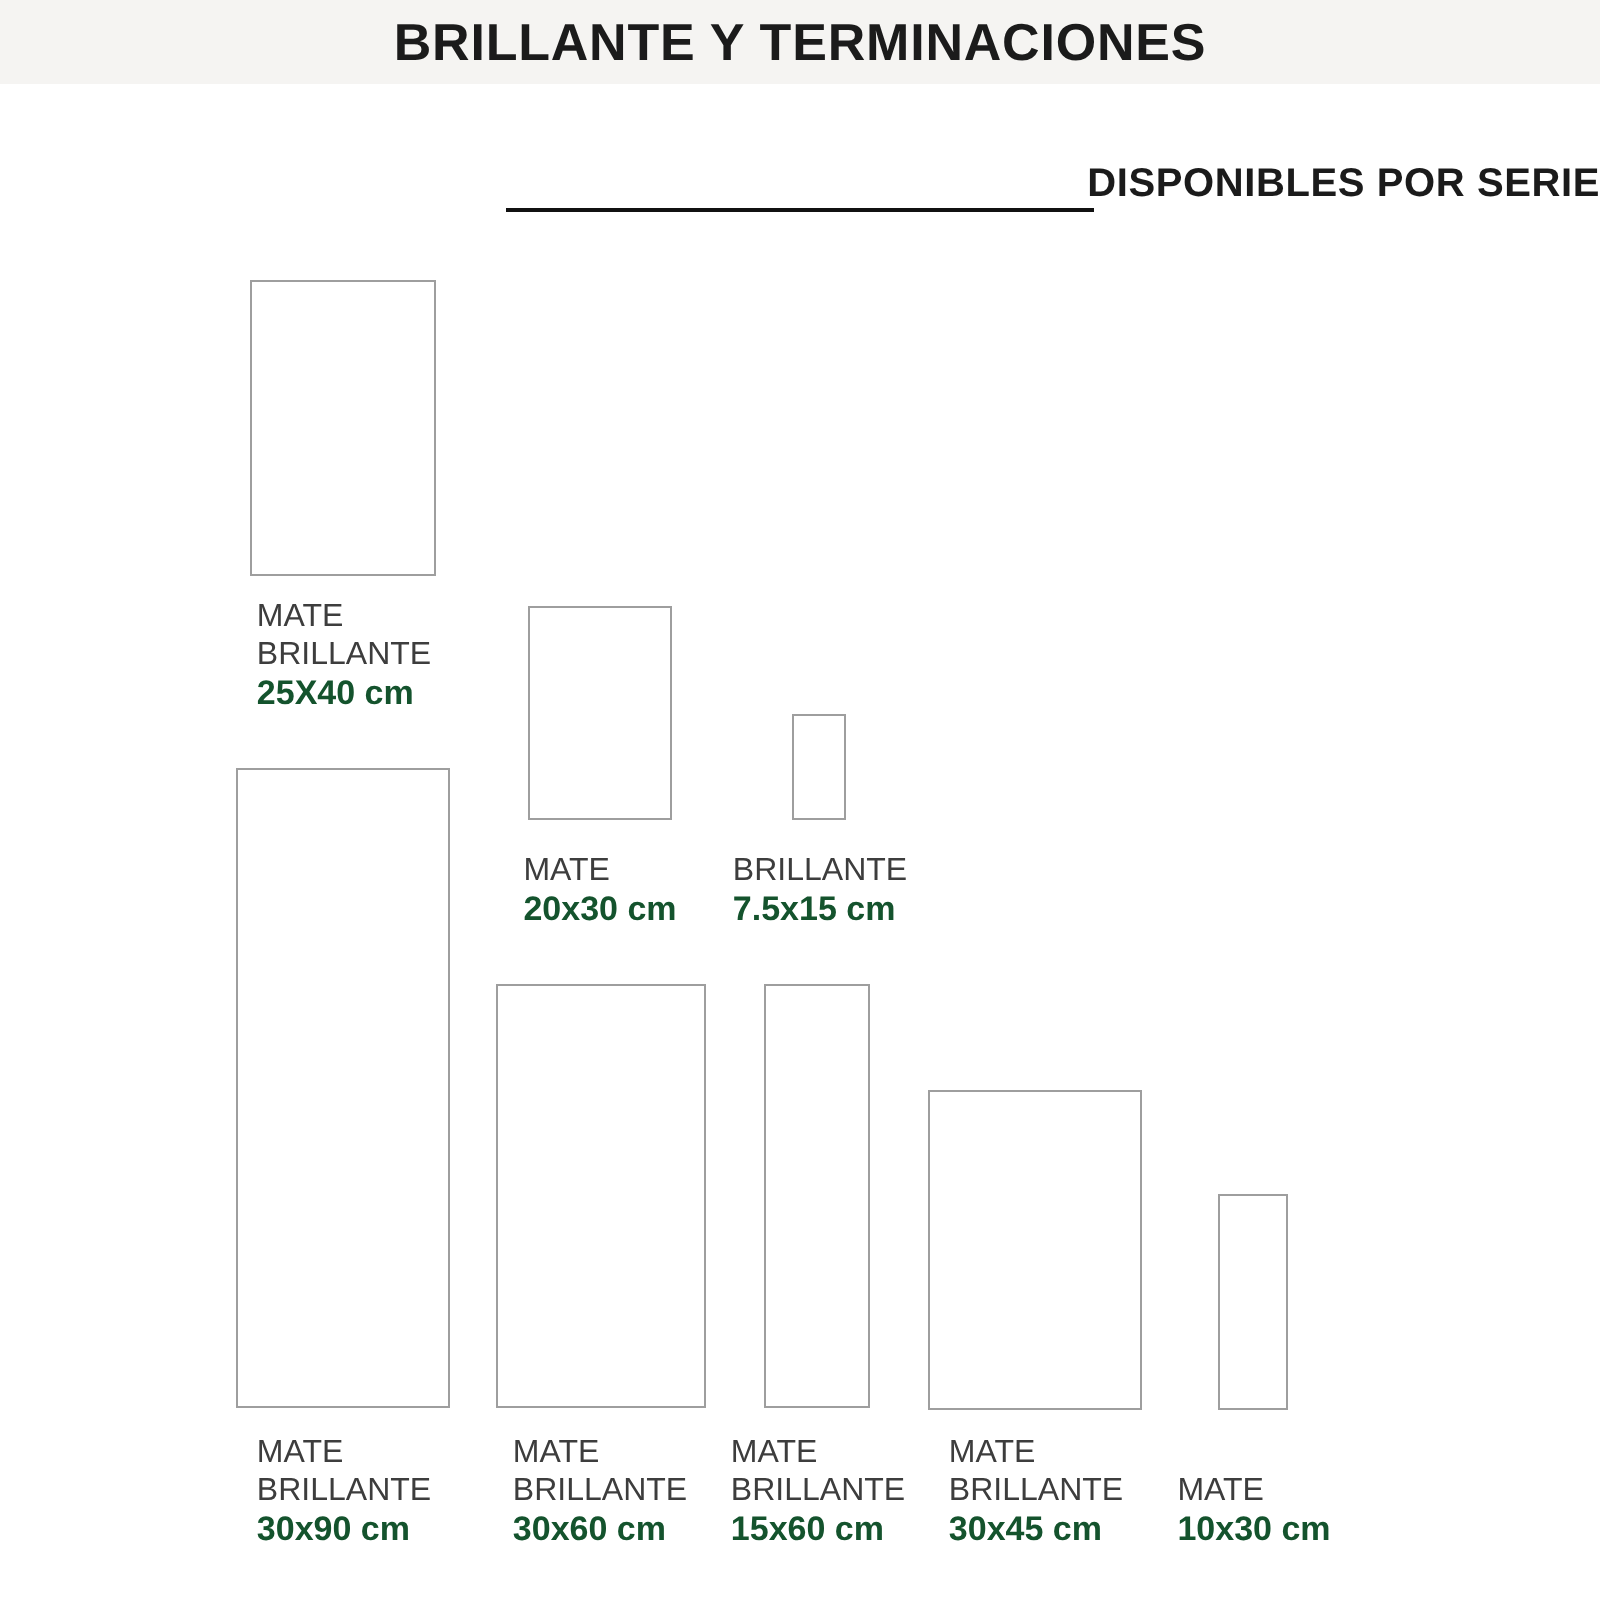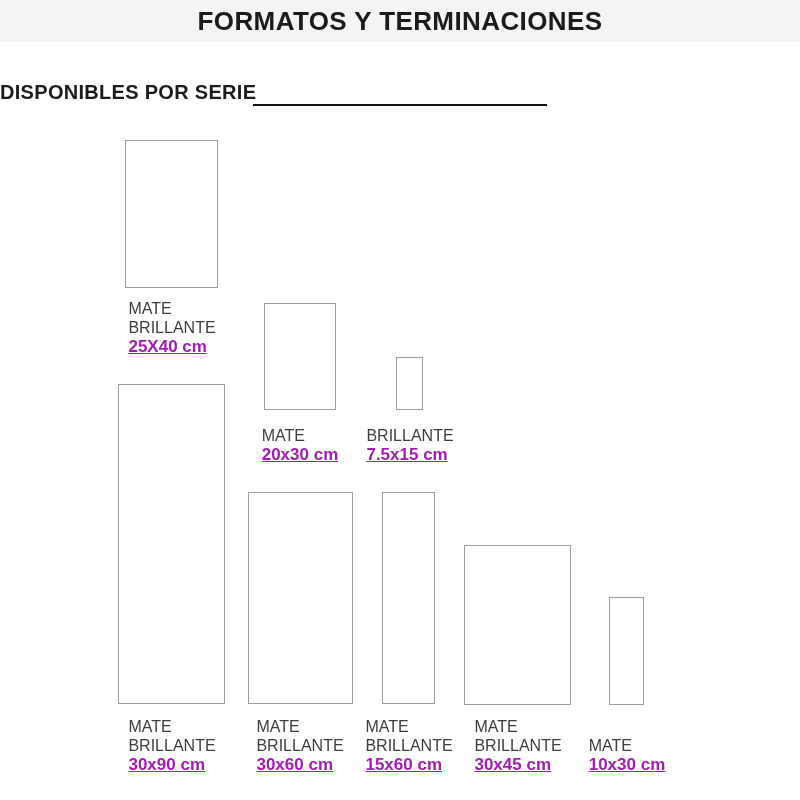--- a/index.html
+++ b/index.html
@@ -31,21 +31,21 @@
     font-weight: 700;
     letter-spacing: 0.4px;
     color: #1b1b1b;
     white-space: nowrap;
   }
   .subtitle {
     position: absolute;
     top: 81px;
     left: 0;
     width: 800px;
-    text-align: left;
+    text-align: right;
   }
   .subtitle h2 {
     margin: 0;
     display: inline-block;
     font-size: 20px;
     font-weight: 700;
     letter-spacing: 0.3px;
     color: #1b1b1b;
     white-space: nowrap;
   }
@@ -70,31 +70,30 @@
     text-align: left;
     font-size: 16px;
     line-height: 19px;
     color: #3d3d3d;
     white-space: nowrap;
   }
   .label .finish { font-weight: 400; }
   .label .size {
     font-weight: 700;
     font-size: 17px;
-    color: #a21caf;
-    text-decoration: underline;
+    color: #14532d;
   }
 </style>
 </head>
 <body>
 
 <div class="page">
 
   <header class="band">
-    <h1>FORMATOS Y TERMINACIONES</h1>
+    <h1>BRILLANTE Y TERMINACIONES</h1>
   </header>
 
   <div class="subtitle">
     <h2>DISPONIBLES POR SERIE</h2>
   </div>
   <div class="subtitle-underline"></div>
 
   <div id="tiles" class="tiles">
       <div class="rect" style="left: 125px; top: 140px; width: 93px; height: 148px;"></div>
       <div class="label" style="left: 172px; top: 299px;">

